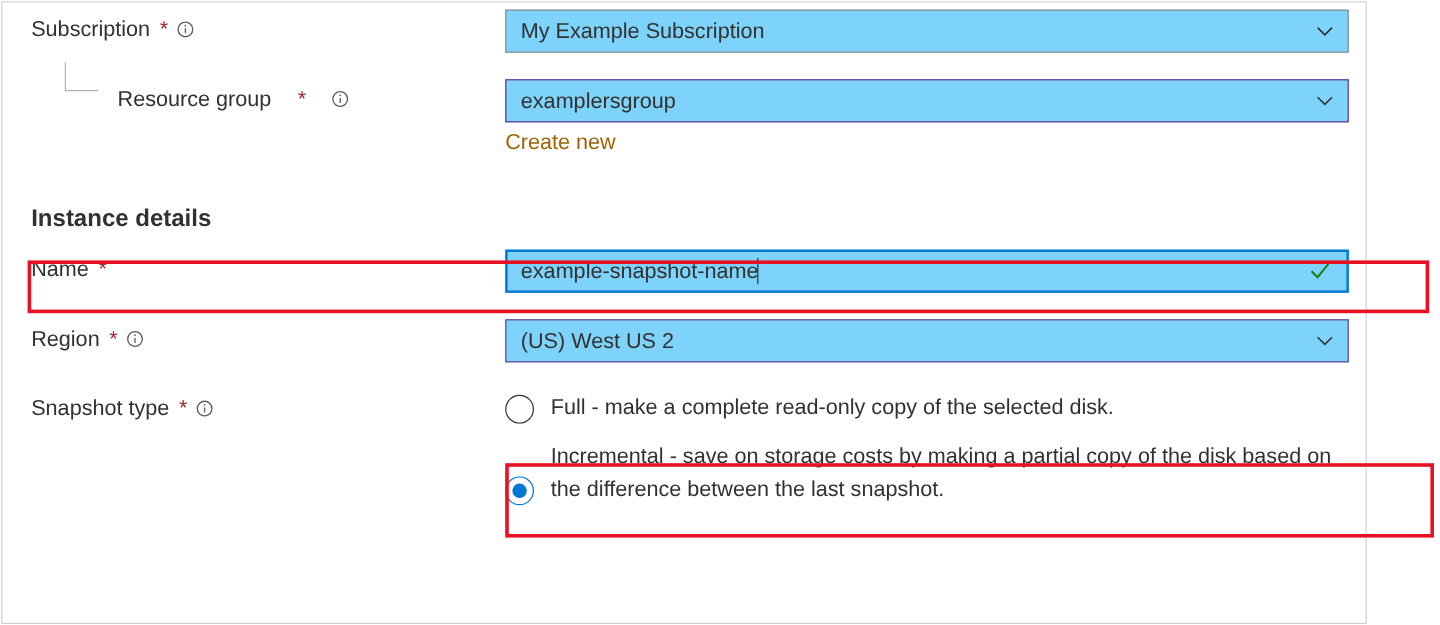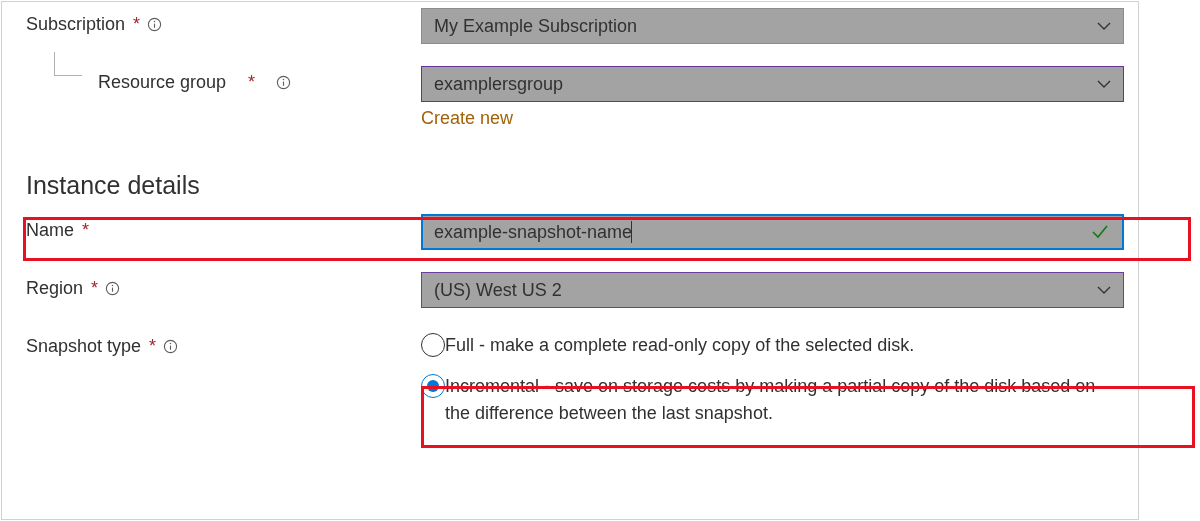--- a/index.html
+++ b/index.html
@@ -56,21 +56,21 @@
   }
   .info-icon svg { width: 15px; height: 15px; }
   .field-col {
     flex: 1 1 auto;
     padding-right: 4px;
   }
   .select-box, .text-box {
     width: 100%;
     height: 36px;
     border: 1px solid #8c8c8c;
-    background: #a3a3a3;
+    background: #7dd3fc;
     display: flex;
     align-items: center;
     padding: 0 12px;
     position: relative;
     font-size: 18px;
     color: #323130;
   }
   .select-box.highlight { border: 1px solid #663399; }
   .select-box.highlight2 { border: 1px solid #6b3fa0; }
   .text-box.focused {
@@ -99,29 +99,30 @@
     display: inline-block;
     margin-left: -1px;
   }
   .link {
     color: #a16207;
     font-size: 18px;
     padding: 6px 0 4px 0;
     cursor: pointer;
   }
   .section-heading {
-    font-weight: 400;
-    font-size: 25px;
+    font-weight: 700;
+    font-size: 20px;
     color: #323130;
     margin-top: 38px;
     margin-bottom: 14px;
   }
   .radio-row {
     display: flex;
-    align-items: flex-start;
+    align-items: flex-end;
+    gap: 14px;
     padding: 2px 0;
   }
   .radio-circle {
     width: 24px; height: 24px;
     border: 1.5px solid #323130;
     border-radius: 50%;
     flex-shrink: 0;
     display: flex; align-items: center; justify-content: center;
     margin-top: 1px;
   }

